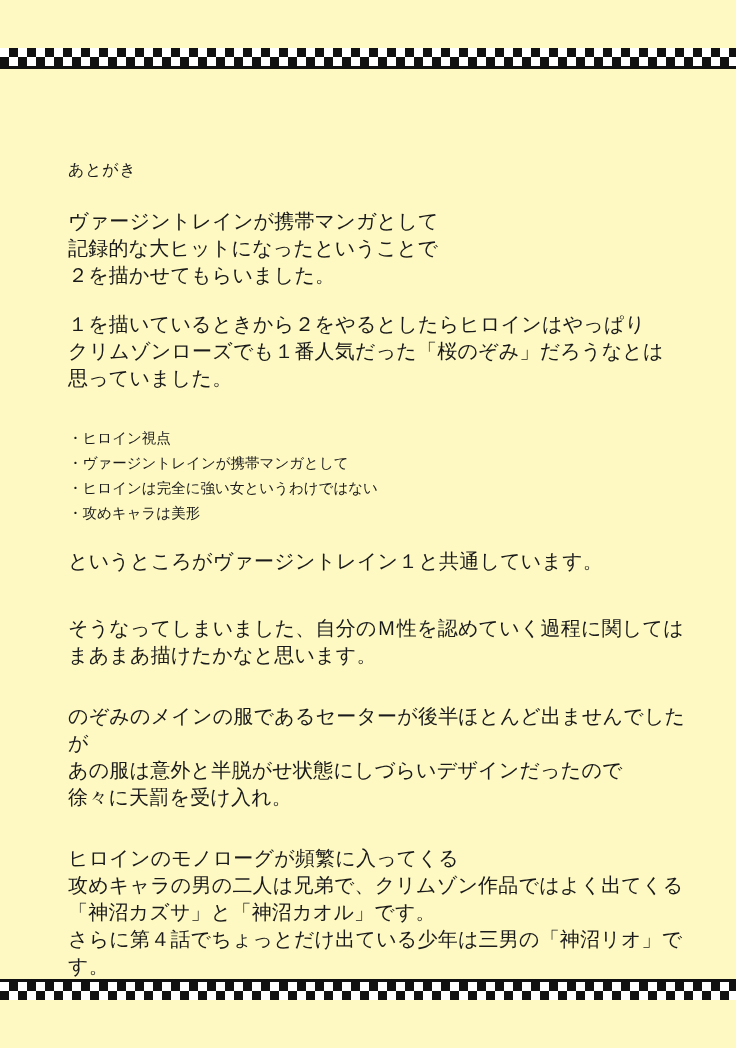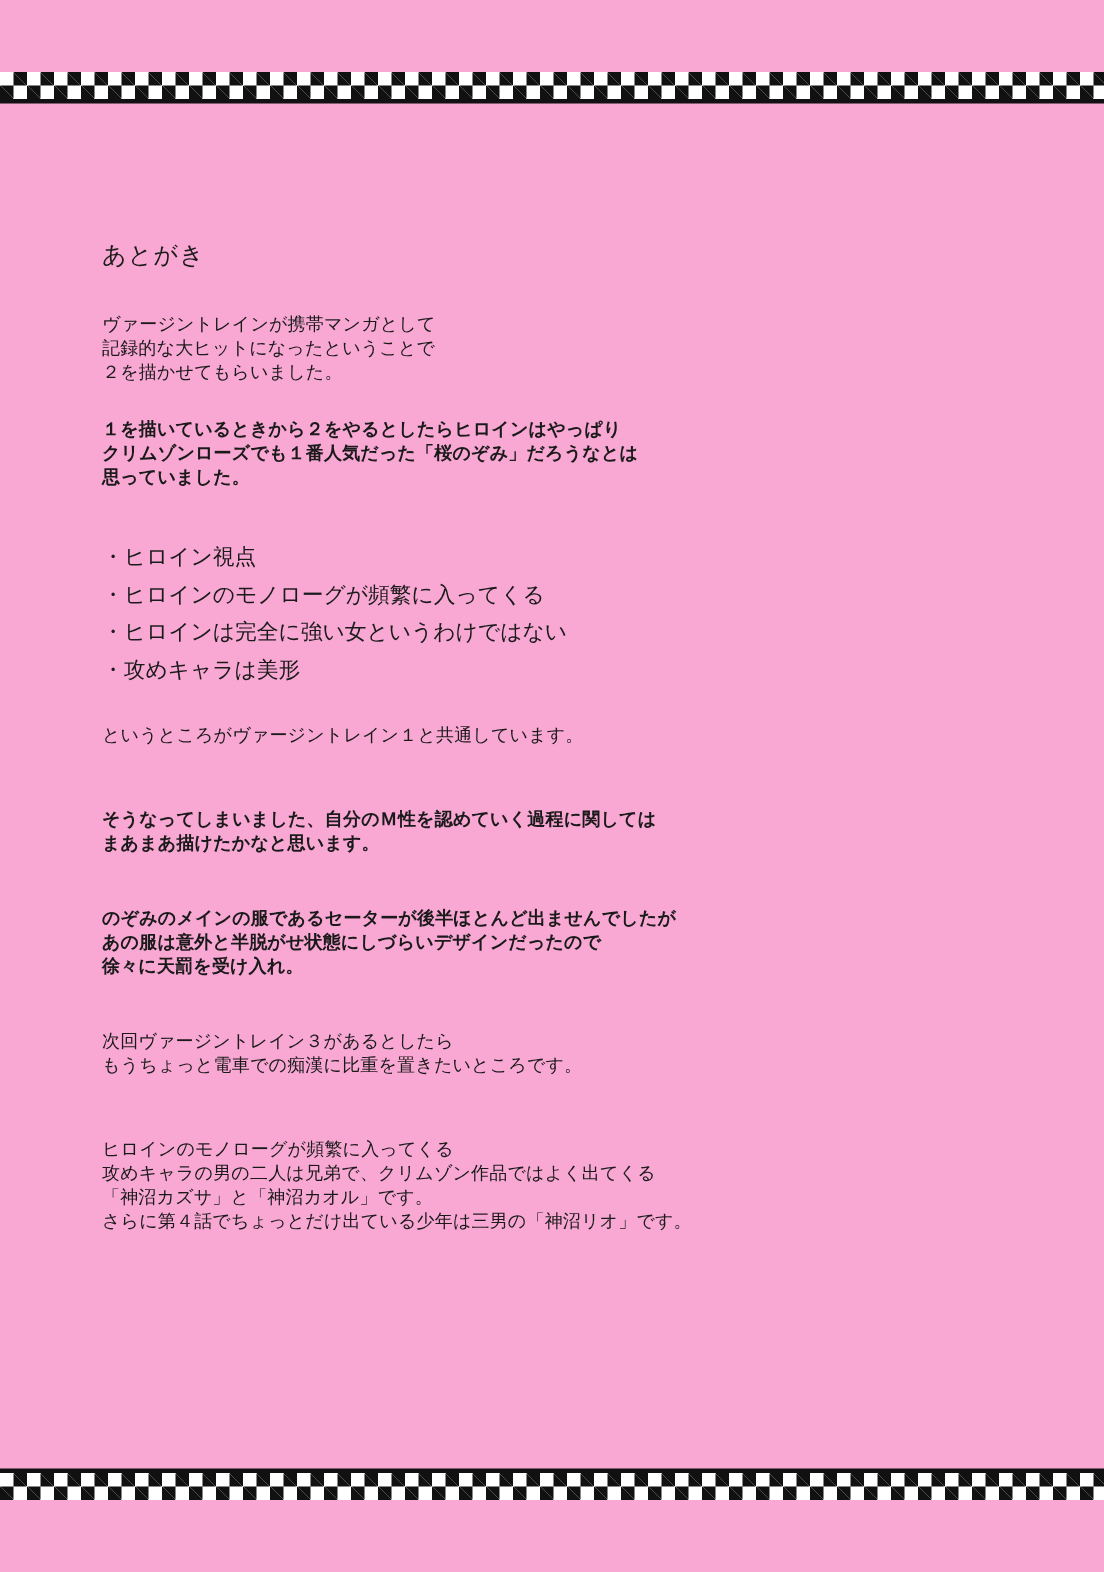--- a/index.html
+++ b/index.html
@@ -12,21 +12,21 @@
     height: 1048px;
     position: relative;
     font-family: "DejaVu Sans", "Liberation Sans", sans-serif;
     color: #1a1a1a;
     overflow: hidden;
   }
 
   .page {
     position: absolute;
     inset: 0;
-    background: #f9a8d4;
+    background: #fef9c3;
   }
 
   
   .checker-bar {
     position: absolute;
     left: 0;
     width: 736px;
     height: 18px;
     background-color: #ffffff;
     background-image:
@@ -57,28 +57,28 @@
 
   .afterword-title {
     font-size: 16px;
     line-height: 24px;
     letter-spacing: 0.05em;
     margin: 0 0 26px 0;
     font-weight: normal;
   }
 
   .para {
-    font-size: 12px;
-    line-height: 16px;
+    font-size: 20px;
+    line-height: 27px;
     letter-spacing: 0.01em;
     margin: 0 0 22px 0;
     white-space: pre-line;
   }
 
-  .para.gap-large { margin-bottom: 34px; font-weight: bold; }
+  .para.gap-large { margin-bottom: 34px; }
   .para.gap-xl { margin-bottom: 40px; }
 
   .bullets {
     font-size: 14.5px;
     line-height: 25px;
     margin: 0 0 22px 0;
     padding: 0;
     list-style: none;
     white-space: pre-line;
   }
@@ -97,36 +97,34 @@
 
     <p class="para">ヴァージントレインが携帯マンガとして
 記録的な大ヒットになったということで
 ２を描かせてもらいました。</p>
 
     <p class="para gap-large">１を描いているときから２をやるとしたらヒロインはやっぱり
 クリムゾンローズでも１番人気だった「桜のぞみ」だろうなとは
 思っていました。</p>
 
     <div class="bullets tight">・ヒロイン視点
-・ヒロインのモノローグが頻繁に入ってくる
+・ヴァージントレインが携帯マンガとして
 ・ヒロインは完全に強い女というわけではない
 ・攻めキャラは美形</div>
 
     <p class="para gap-xl">というところがヴァージントレイン１と共通しています。</p>
 
     <p class="para gap-large">そうなってしまいました、自分のＭ性を認めていく過程に関しては
 まあまあ描けたかなと思います。</p>
 
 
     <p class="para gap-large">のぞみのメインの服であるセーターが後半ほとんど出ませんでしたが
 あの服は意外と半脱がせ状態にしづらいデザインだったので
 徐々に天罰を受け入れ。</p>
 
-    <p class="para gap-xl">次回ヴァージントレイン３があるとしたら
-もうちょっと電車での痴漢に比重を置きたいところです。</p>
 
     <p class="para">ヒロインのモノローグが頻繁に入ってくる
 攻めキャラの男の二人は兄弟で、クリムゾン作品ではよく出てくる
 「神沼カズサ」と「神沼カオル」です。
 さらに第４話でちょっとだけ出ている少年は三男の「神沼リオ」です。</p>
 
   </div>
 
   <div class="rule bottom-rule"></div>
   <div class="checker-bar bottom"></div>

